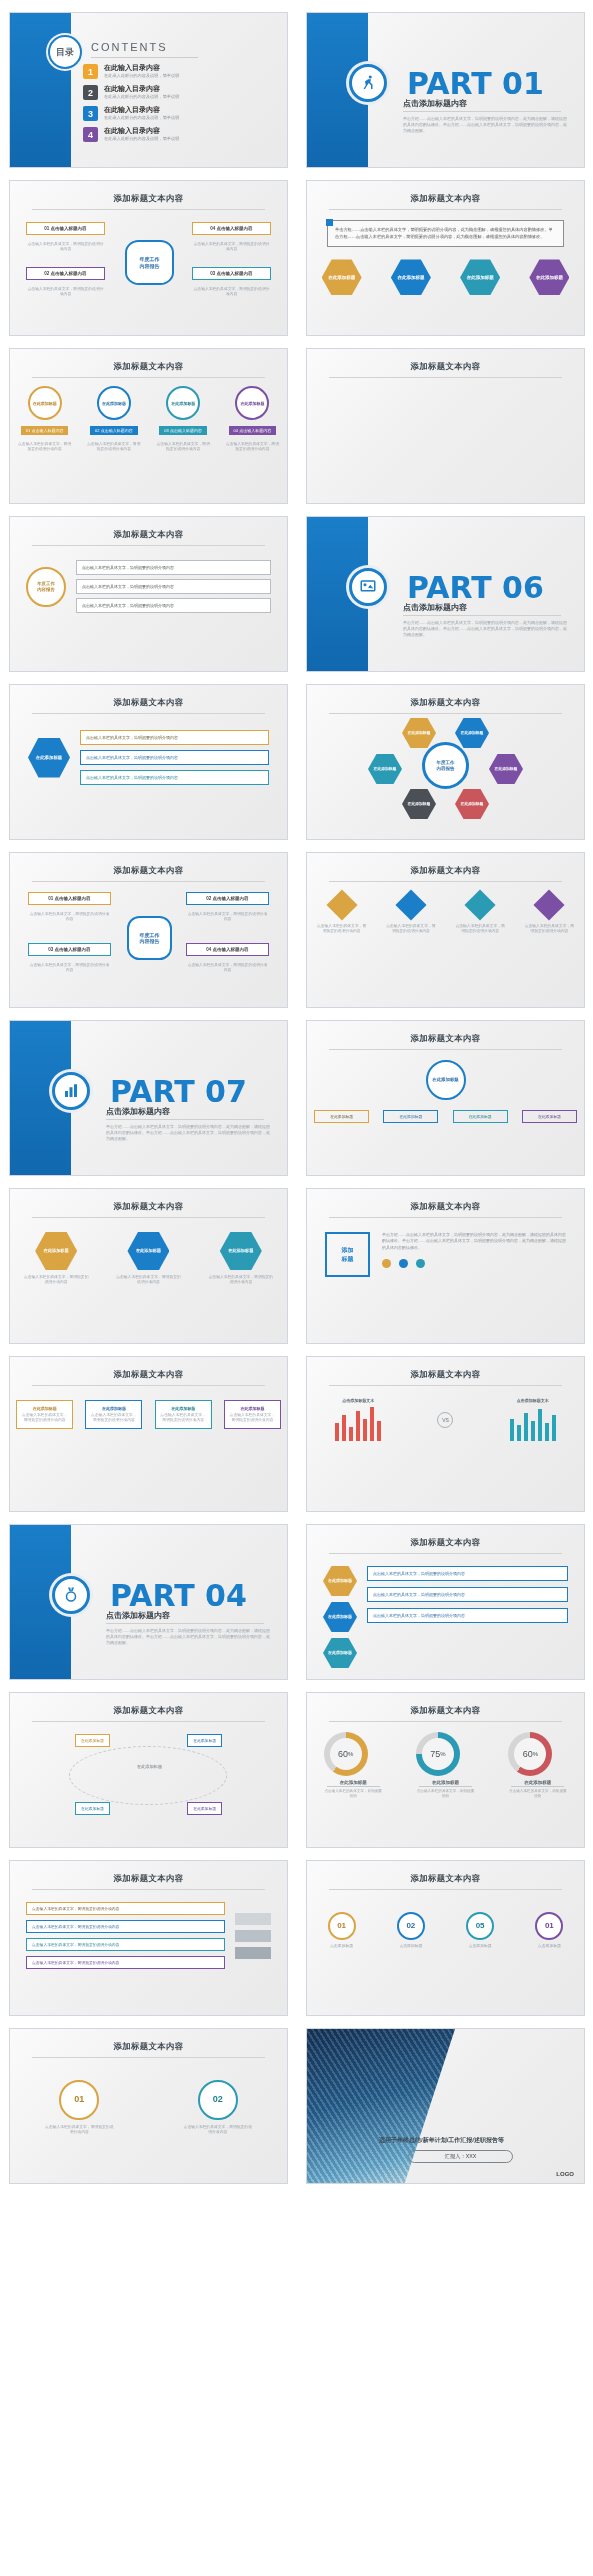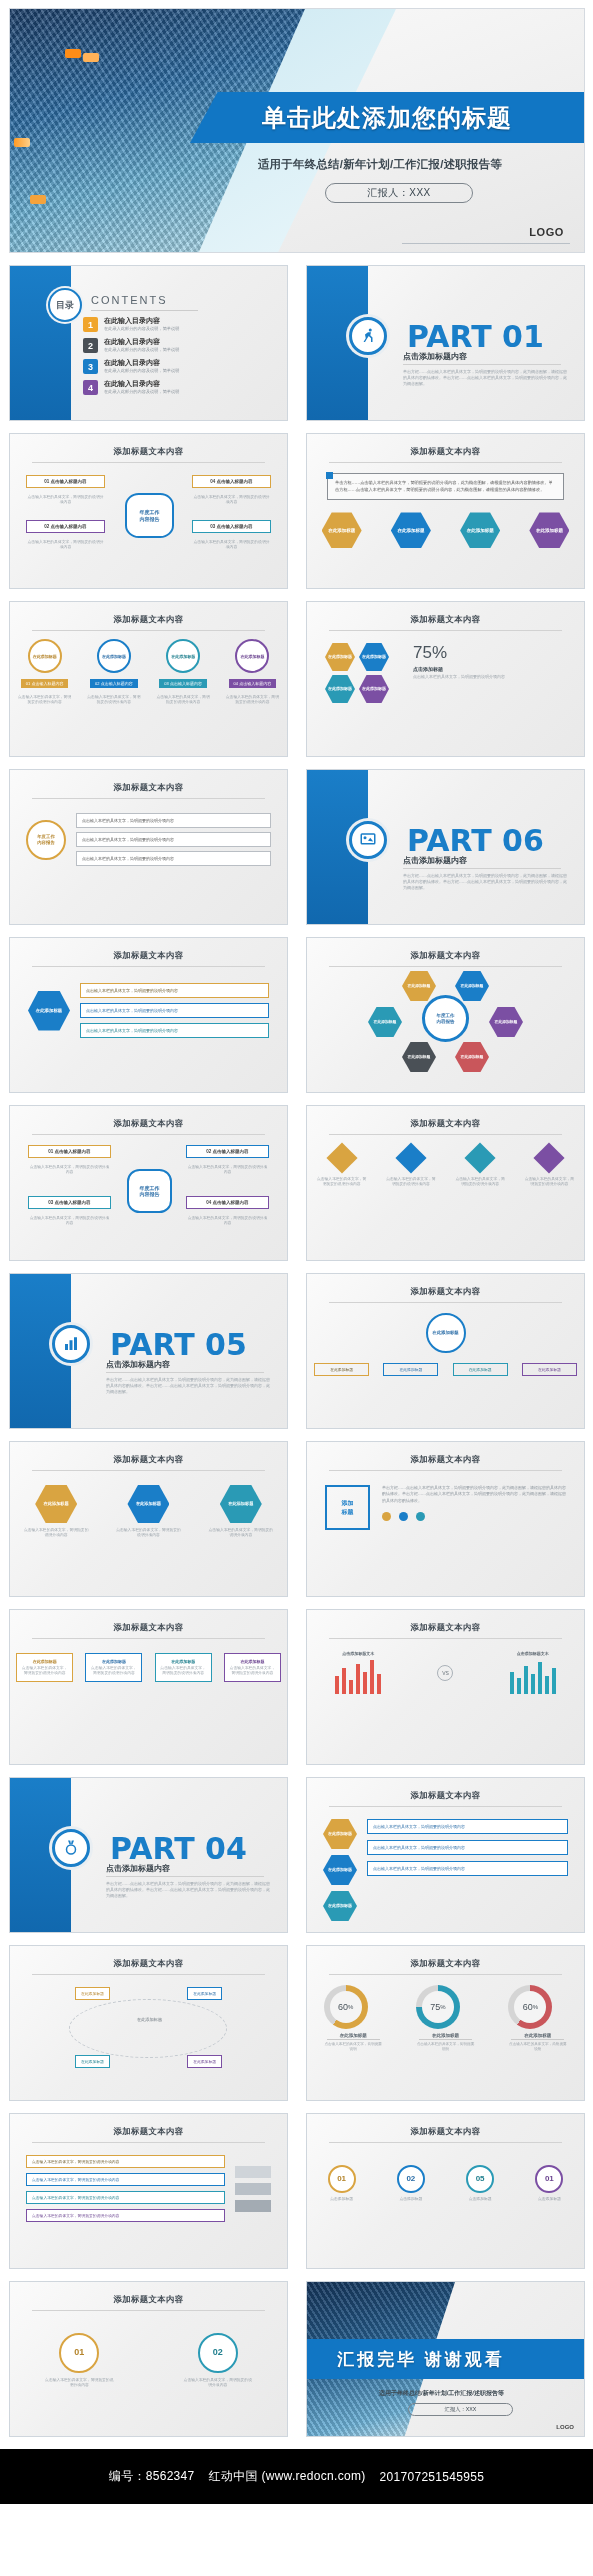--- a/index.html
+++ b/index.html
@@ -121,31 +121,20 @@
   .endbar{ position:absolute; right:0; top:57px; width:326px; height:40px; background:#1176c4;
       clip-path:polygon(8% 0,100% 0,100% 100%,0 100%); display:flex; align-items:center;
       justify-content:center; color:#fff; font-size:17px; font-weight:bold; letter-spacing:3px;
       text-shadow:0 1px 2px rgba(0,0,0,.3); }
 </style>
 </head>
 <body>
 
 <div class="page">
 
-  <div class="cover">
-    <div class="photo"></div>
-    <div class="sky"></div>
-    <div class="titlebar">
-      <span>单击此处添加您的标题</span>
-    </div>
-    <div class="sub">适用于年终总结/新年计划/工作汇报/述职报告等</div>
-    <div class="pill">汇报人：XXX</div>
-    <div class="baseline"></div>
-    <div class="logo">LOGO</div>
-  </div>
 
   <div class="grid">
 
     <div class="slide">
       <div class="leftblue"></div>
       <div class="toc-badge">目录</div>
       <div class="toc-head">CONTENTS</div>
       <div class="toc-rule"></div>
       <div class="toc-list">
         <div class="toc-item">
@@ -246,33 +235,20 @@
         <div class="bd" style="width:55px;">点击输入本栏的具体文字，简明扼要的说明分项内容</div>
         <div class="bd" style="width:55px;">点击输入本栏的具体文字，简明扼要的说明分项内容</div>
         <div class="bd" style="width:55px;">点击输入本栏的具体文字，简明扼要的说明分项内容</div>
         <div class="bd" style="width:55px;">点击输入本栏的具体文字，简明扼要的说明分项内容</div>
       </div>
     </div>
 
     <div class="slide">
       <div class="s-title">添加标题文本内容</div>
       <div class="s-rule"></div>
-      <div style="display:flex;gap:10px;padding:12px 18px 0 18px;">
-        <div style="flex:0 0 auto;display:grid;grid-template-columns:30px 30px;gap:4px;">
-          <div class="hex" style="background:#d9a441;width:30px;height:28px;font-size:4px;">在此添加标题</div>
-          <div class="hex" style="background:#1a7ec8;width:30px;height:28px;font-size:4px;">在此添加标题</div>
-          <div class="hex" style="background:#2a9ab5;width:30px;height:28px;font-size:4px;">在此添加标题</div>
-          <div class="hex" style="background:#7b4fa3;width:30px;height:28px;font-size:4px;">在此添加标题</div>
-        </div>
-        <div style="flex:1;padding-left:14px;">
-          <div style="font-size:17px;color:#4a545c;">75%</div>
-          <div style="font-size:5px;font-weight:bold;color:#3b4750;margin-top:3px;">点击添加标题</div>
-          <div style="font-size:4px;color:#9aa2a9;line-height:1.4;margin-top:2px;">点击输入本栏的具体文字，简明扼要的说明分项内容</div>
-        </div>
-      </div>
     </div>
 
     <div class="slide">
       <div class="s-title">添加标题文本内容</div>
       <div class="s-rule"></div>
       <div style="display:flex;gap:10px;padding:14px 16px 0 16px;align-items:center;">
         <div class="ring" style="width:40px;height:40px;border-color:#d9a441;color:#b5852c;font-size:4.4px;flex:0 0 auto;">
           <span style="white-space:pre-line">年度工作
 内容报告</span>
         </div>
@@ -373,21 +349,21 @@
 
     <div class="slide">
       <div class="leftblue"></div>
       <div class="part-ic">
         <svg width="18" height="18" viewBox="0 0 24 24" fill="#1a7ec8">
             <rect x="4" y="12" width="4" height="8"></rect>
             <rect x="10" y="7" width="4" height="13"></rect>
             <rect x="16" y="3" width="4" height="17"></rect>
           </svg>
       </div>
-      <div class="part-t">PART 05</div>
+      <div class="part-t">PART 07</div>
       <div class="part-s">点击添加标题内容</div>
       <div class="part-rule"></div>
       <div class="part-b">单击方框……点击输入本栏的具体文字，简明扼要的说明分项内容，此为概念图解，请根据您的具体内容酌情修改。单击方框……点击输入本栏的具体文字，简明扼要的说明分项内容，此为概念图解。</div>
     </div>
 
     <div class="slide">
       <div class="s-title">添加标题文本内容</div>
       <div class="s-rule"></div>
       <div style="text-align:center;margin-top:10px;">
         <div class="ring" style="width:40px;height:40px;margin:0 auto;font-size:4.4px;">
@@ -628,30 +604,22 @@
           <div class="bd" style="width:69px;margin-top:5px;">点击输入本栏的具体文字，简明扼要的说明分项内容</div>
         </div>
       </div>
     </div>
 
     <div class="slide">
       <div style="position:absolute;left:0;top:0;width:148px;height:100%;
         background:repeating-linear-gradient(58deg, rgba(255,255,255,.12) 0 2px, rgba(0,0,0,.14) 2px 5px),
         linear-gradient(165deg,#16365c 0%,#2a6596 45%,#6fb3d8 80%,#cfe9f2 100%);
         clip-path:polygon(0 0,100% 0,66% 100%,0 100%);"></div>
-      <div class="endbar">
-        <span>汇报完毕   谢谢观看</span>
-      </div>
       <div style="position:absolute;right:14px;top:107px;width:257px;text-align:center;font-size:6px;font-weight:bold;color:#3b4750;">适用于年终总结/新年计划/工作汇报/述职报告等</div>
       <div style="position:absolute;right:71px;top:121px;width:105px;height:13px;border:1px solid #7d858c;border-radius:8px;display:flex;align-items:center;justify-content:center;font-size:5.3px;color:#3b4750;">汇报人：XXX</div>
       <div style="position:absolute;right:10px;bottom:6px;font-size:6px;font-weight:bold;color:#444;">LOGO</div>
     </div>
 
   </div>
 
-  <div class="footer">
-    <span>编号：8562347</span>
-    <span>红动中国 (www.redocn.com)</span>
-    <span>201707251545955</span>
-  </div>
 
 </div>
 
 
 </body></html>

